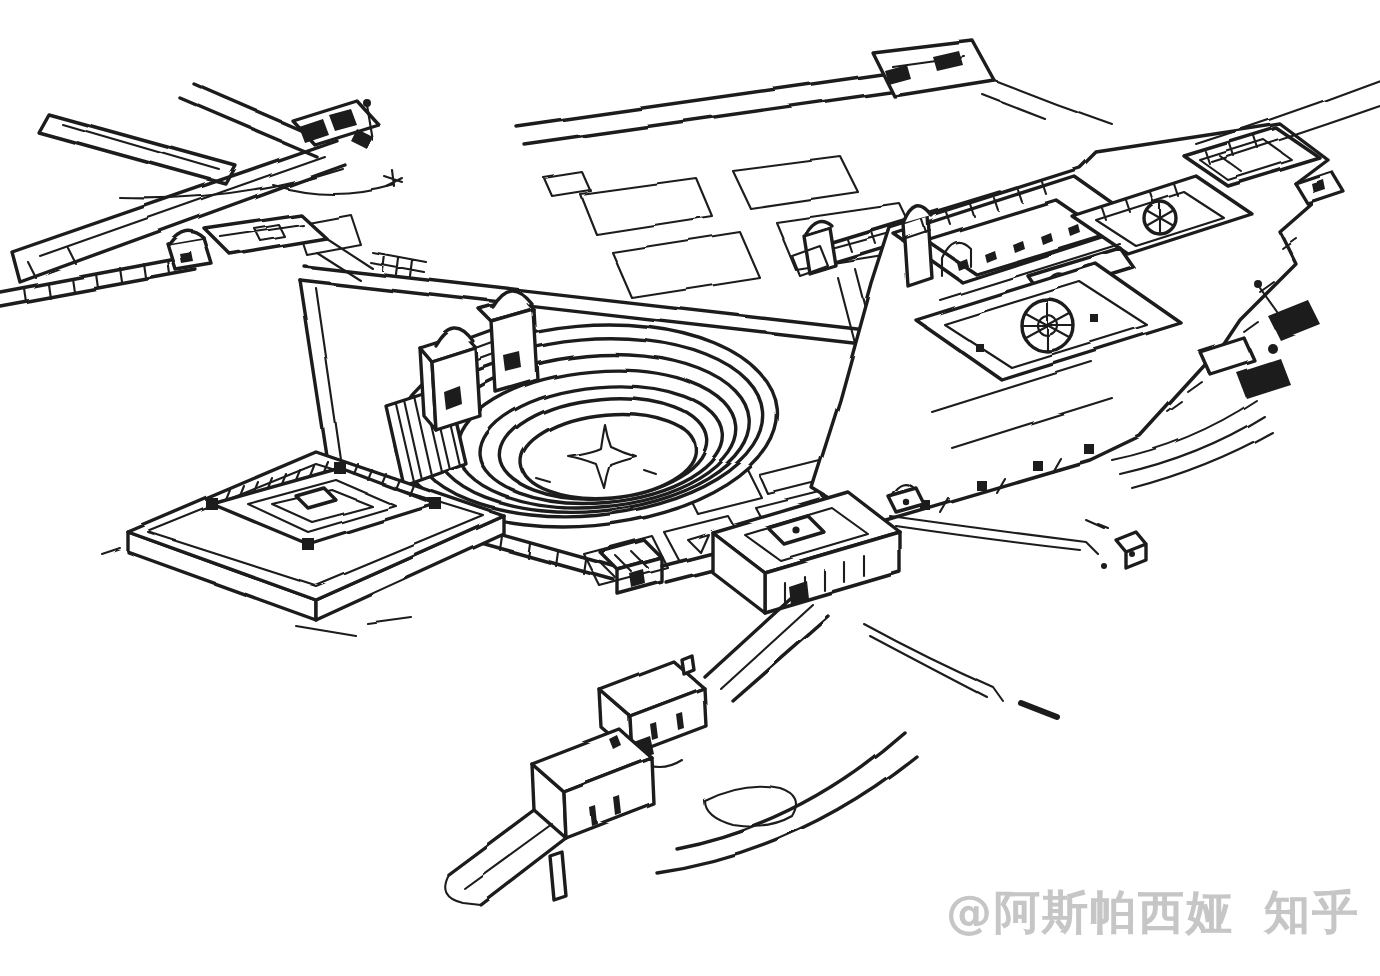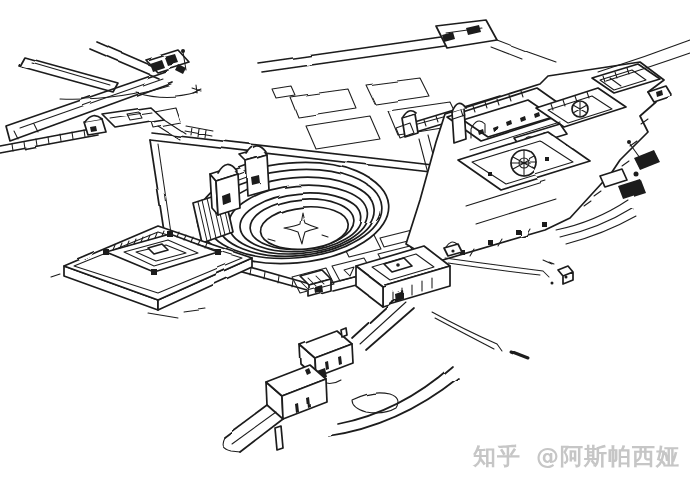--- a/index.html
+++ b/index.html
@@ -256,16 +256,16 @@
         <path class="t" d="M549,262 l5,2"></path>
         <circle class="k" cx="552" cy="283" r="1.5"></circle>
         <path class="t" d="M432,312 Q465,330 497,344 l5,7 M435,318 Q467,335 494,349"></path>
         <path class="th" d="M511,352 L529,359"></path>
       </g>
 
     </g>
   </svg>
 
   <div class="watermark">
+    <span>@阿斯帕西娅</span>
     <span>知乎</span>
-    <span>@阿斯帕西娅</span>
   </div>
 </div>
 
 </body></html>

